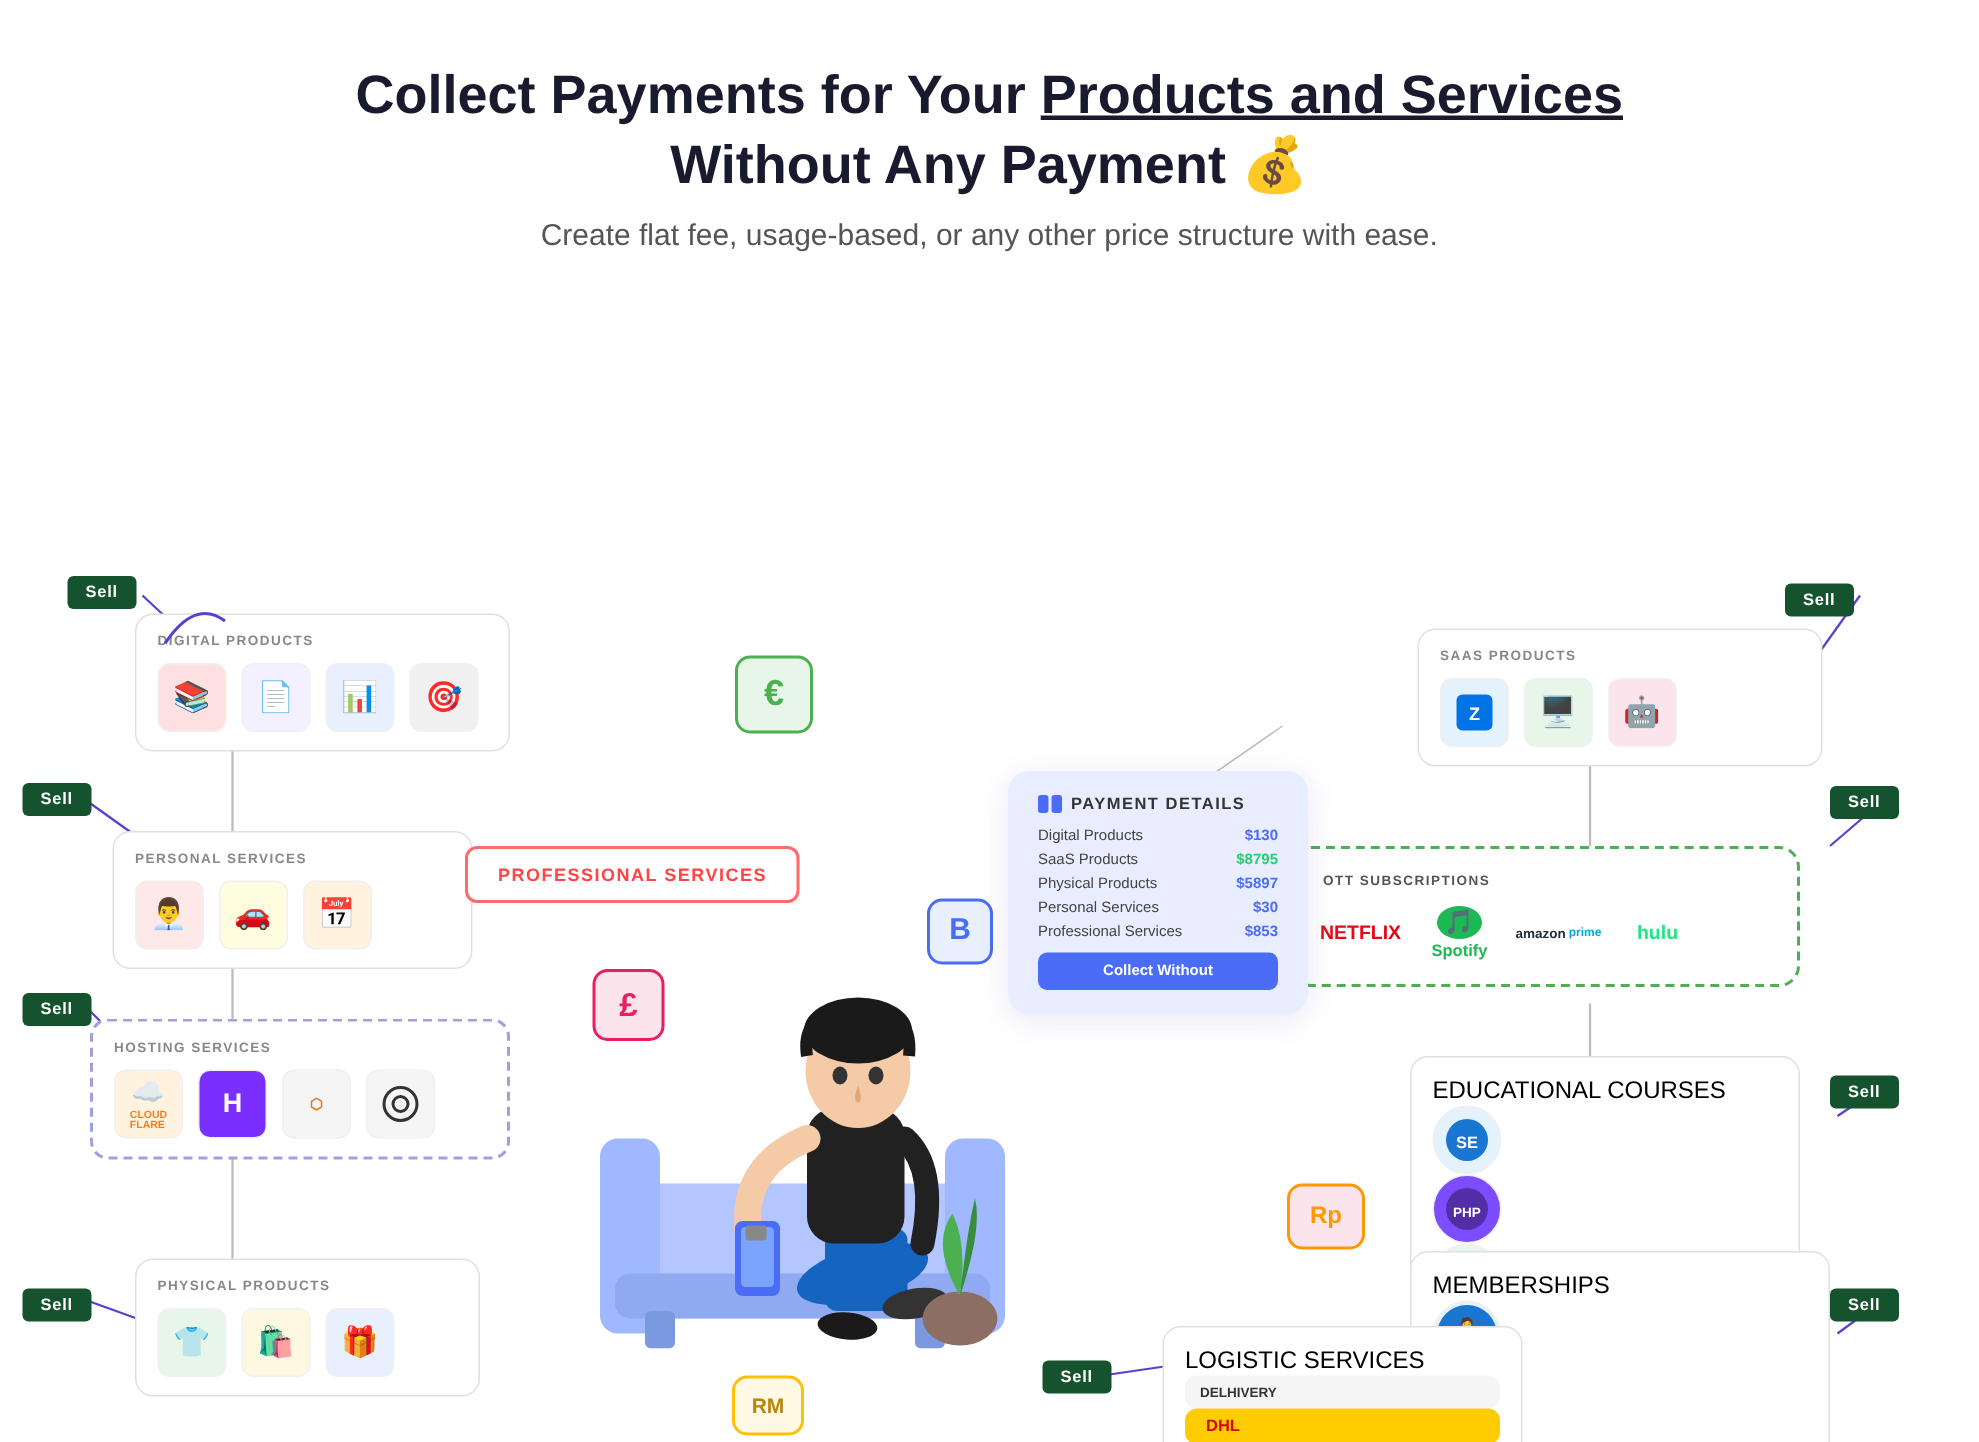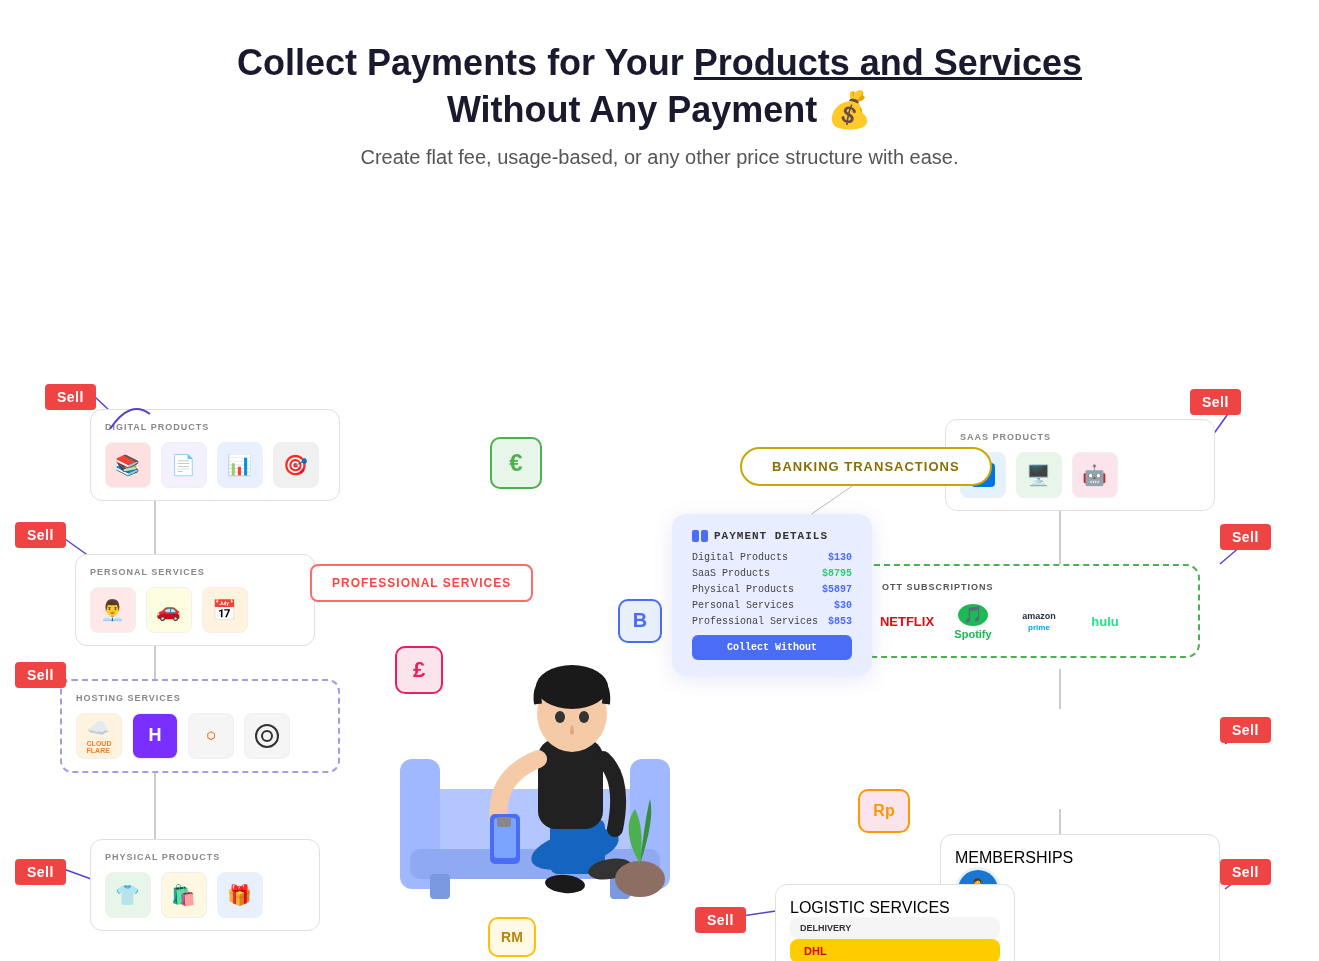--- a/index.html
+++ b/index.html
@@ -42,23 +42,23 @@
 
     
     .diagram {
       position: relative;
       width: 1319px;
       height: 780px;
     }
 
     
     .sell-badge {
-      background: #ef4444;
+      background: #14532d;
       color: #fff;
-      font-size: 14px;
+      font-size: 11px;
       font-weight: 700;
       padding: 5px 12px;
       border-radius: 4px;
       position: absolute;
       z-index: 10;
       letter-spacing: 0.5px;
     }
     .sell-badge::after {
       content: '';
       position: absolute;
@@ -118,21 +118,20 @@
     }
 
     
     .payment-card {
       position: absolute;
       background: #e8eeff;
       border-radius: 14px;
       padding: 16px 20px;
       width: 200px;
       box-shadow: 0 4px 20px rgba(100,100,200,0.15);
-      font-family: Liberation Mono, monospace;
     }
     .payment-card .card-header {
       display: flex;
       align-items: center;
       gap: 6px;
       margin-bottom: 10px;
     }
     .payment-card .card-title {
       font-size: 11px;
       font-weight: 800;
@@ -394,30 +393,53 @@
       <div class="ott-logos">
         <div class="logo-icon">
           <span class="netflix-text">NETFLIX</span>
         </div>
         <div class="logo-icon" style="flex-direction:column;gap:2px;">
           <div style="width:30px;height:30px;background:#1db954;border-radius:50%;display:flex;align-items:center;justify-content:center;">
             <span style="font-size:16px;">🎵</span>
           </div>
           <span class="spotify-text">Spotify</span>
         </div>
-        <div class="logo-icon" style="flex-direction:column;gap:2px;">
+        <div class="logo-icon" style="flex-direction:row;gap:2px;">
           <span style="font-size:9px;font-weight:800;color:#232f3e;">amazon</span>
           <span style="font-size:8px;font-weight:700;color:#00a8e0;">prime</span>
         </div>
         <div class="logo-icon">
           <span class="hulu-text">hulu</span>
         </div>
       </div>
     </div>
 
+    <div class="edu-box" style="top:515px;left:940px;width:260px;">
+      <div class="box-title">EDUCATIONAL COURSES</div>
+      <div class="icons-row">
+        <div class="icon-box" style="background:#e3f2fd;border-radius:50%;">
+          <svg width="30" height="30" viewBox="0 0 30 30">
+              <circle cx="15" cy="15" r="14" fill="#1976d2"></circle>
+              <text x="15" y="20" text-anchor="middle" fill="white" font-size="11" font-weight="bold">SE</text>
+            </svg>
+        </div>
+        <div class="icon-box" style="background:#7c4dff;border-radius:50%;">
+          <svg width="30" height="30" viewBox="0 0 30 30">
+              <circle cx="15" cy="15" r="14" fill="#512da8"></circle>
+              <text x="15" y="20" text-anchor="middle" fill="white" font-size="9" font-weight="bold">PHP</text>
+            </svg>
+        </div>
+        <div class="icon-box" style="background:#e8f5e9;border-radius:50%;">
+          <svg width="30" height="30" viewBox="0 0 30 30">
+              <circle cx="15" cy="15" r="14" fill="#e91e63"></circle>
+              <text x="15" y="20" text-anchor="middle" fill="white" font-size="16">✳</text>
+            </svg>
+        </div>
+      </div>
+    </div>
 
     <div class="membership-box" style="top:645px;left:940px;width:280px;">
       <div class="box-title">MEMBERSHIPS</div>
       <div class="icons-row">
         <div class="icon-box" style="border-radius:50%;background:#e3f2fd;overflow:hidden;">
           <svg width="40" height="40" viewBox="0 0 40 40">
               <circle cx="20" cy="20" r="20" fill="#1976d2"></circle>
               <text x="20" y="26" text-anchor="middle" fill="white" font-size="20">🧘</text>
             </svg>
         </div>
@@ -436,23 +458,20 @@
     </div>
 
     <div class="logistic-box" style="top:695px;left:775px;width:240px;">
       <div class="box-title">LOGISTIC SERVICES</div>
       <div class="icons-row">
         <div style="background:#f5f5f5;border-radius:8px;padding:6px 10px;font-size:9px;font-weight:700;color:#333;">DELHIVERY</div>
         <div style="background:#ffcc00;border-radius:8px;padding:6px 14px;font-size:11px;font-weight:900;color:#d40511;">DHL</div>
       </div>
     </div>
 
-    <div class="banking-badge" style="top:258px;left:740px;">
-      <span>BANKING TRANSACTIONS</span>
-    </div>
 
     <div class="prof-services-badge" style="top:375px;left:310px;">
       <span>PROFESSIONAL SERVICES</span>
     </div>
 
     <div class="currency-float" style="top:248px;left:490px;width:52px;height:52px;background:#e8f5e9;border:2px solid #4caf50;color:#4caf50;font-size:24px;border-radius:10px;">€</div>
 
     <div class="currency-float" style="top:410px;left:618px;width:44px;height:44px;background:#e8f0fe;border:2px solid #4a6cf7;color:#4a6cf7;font-size:20px;border-radius:10px;font-weight:900;">B</div>
 
     <div class="currency-float" style="top:457px;left:395px;width:48px;height:48px;background:#fce4ec;border:2px solid #e91e63;color:#e91e63;font-size:22px;border-radius:10px;">£</div>

